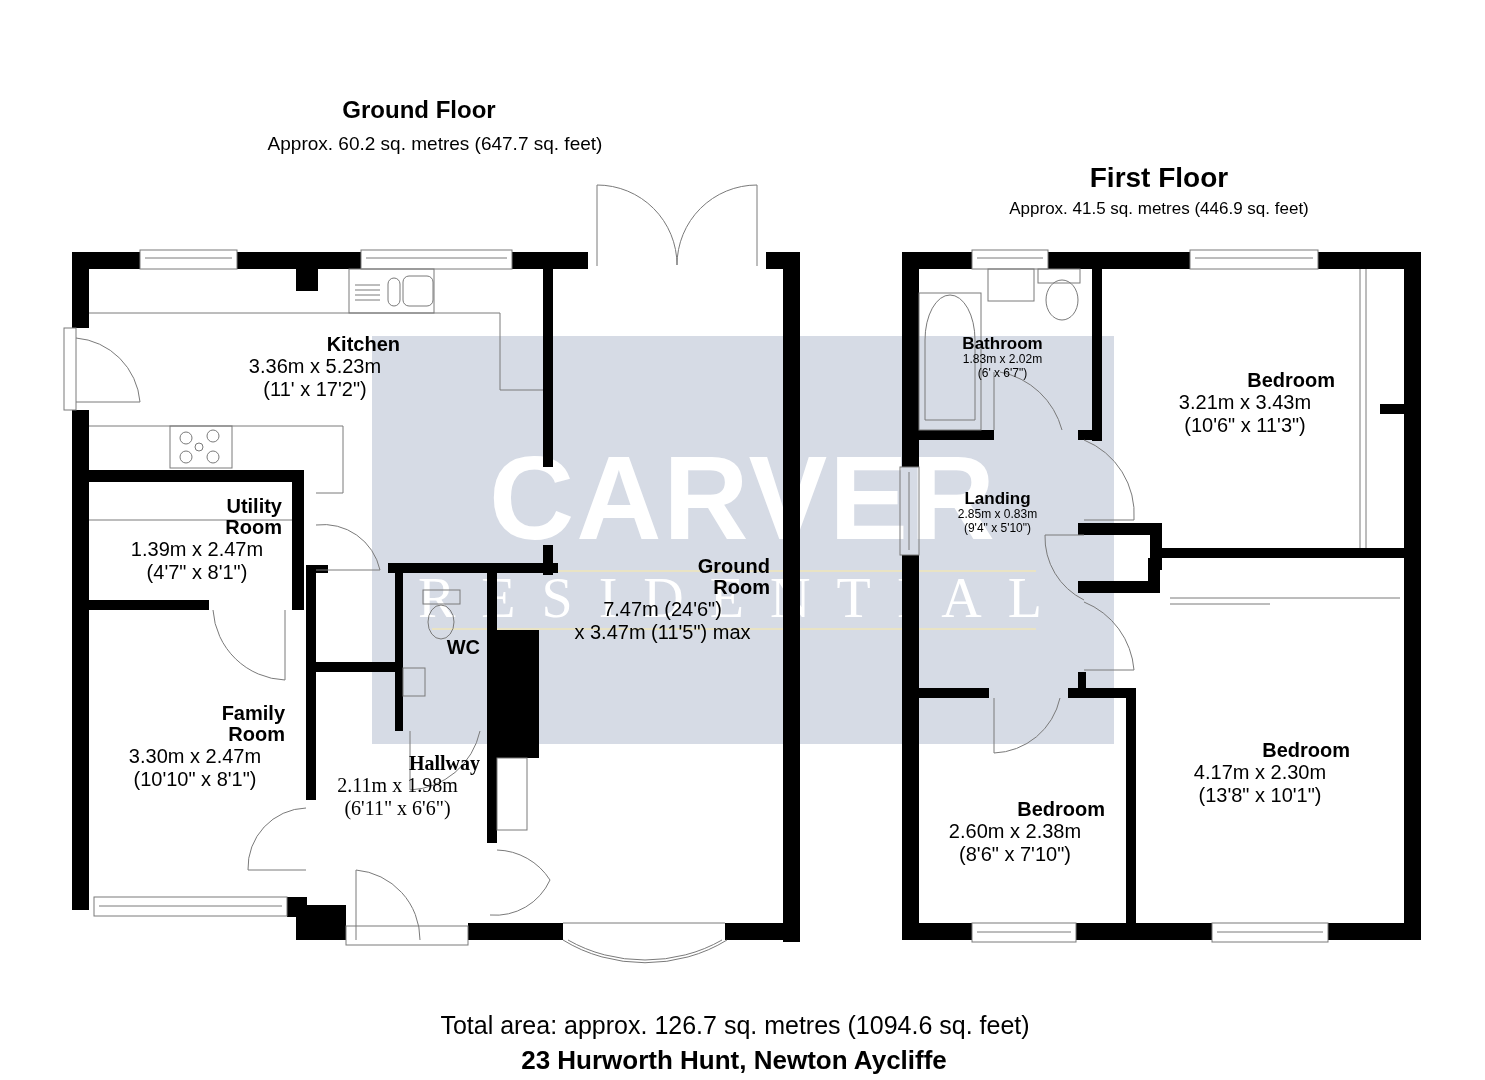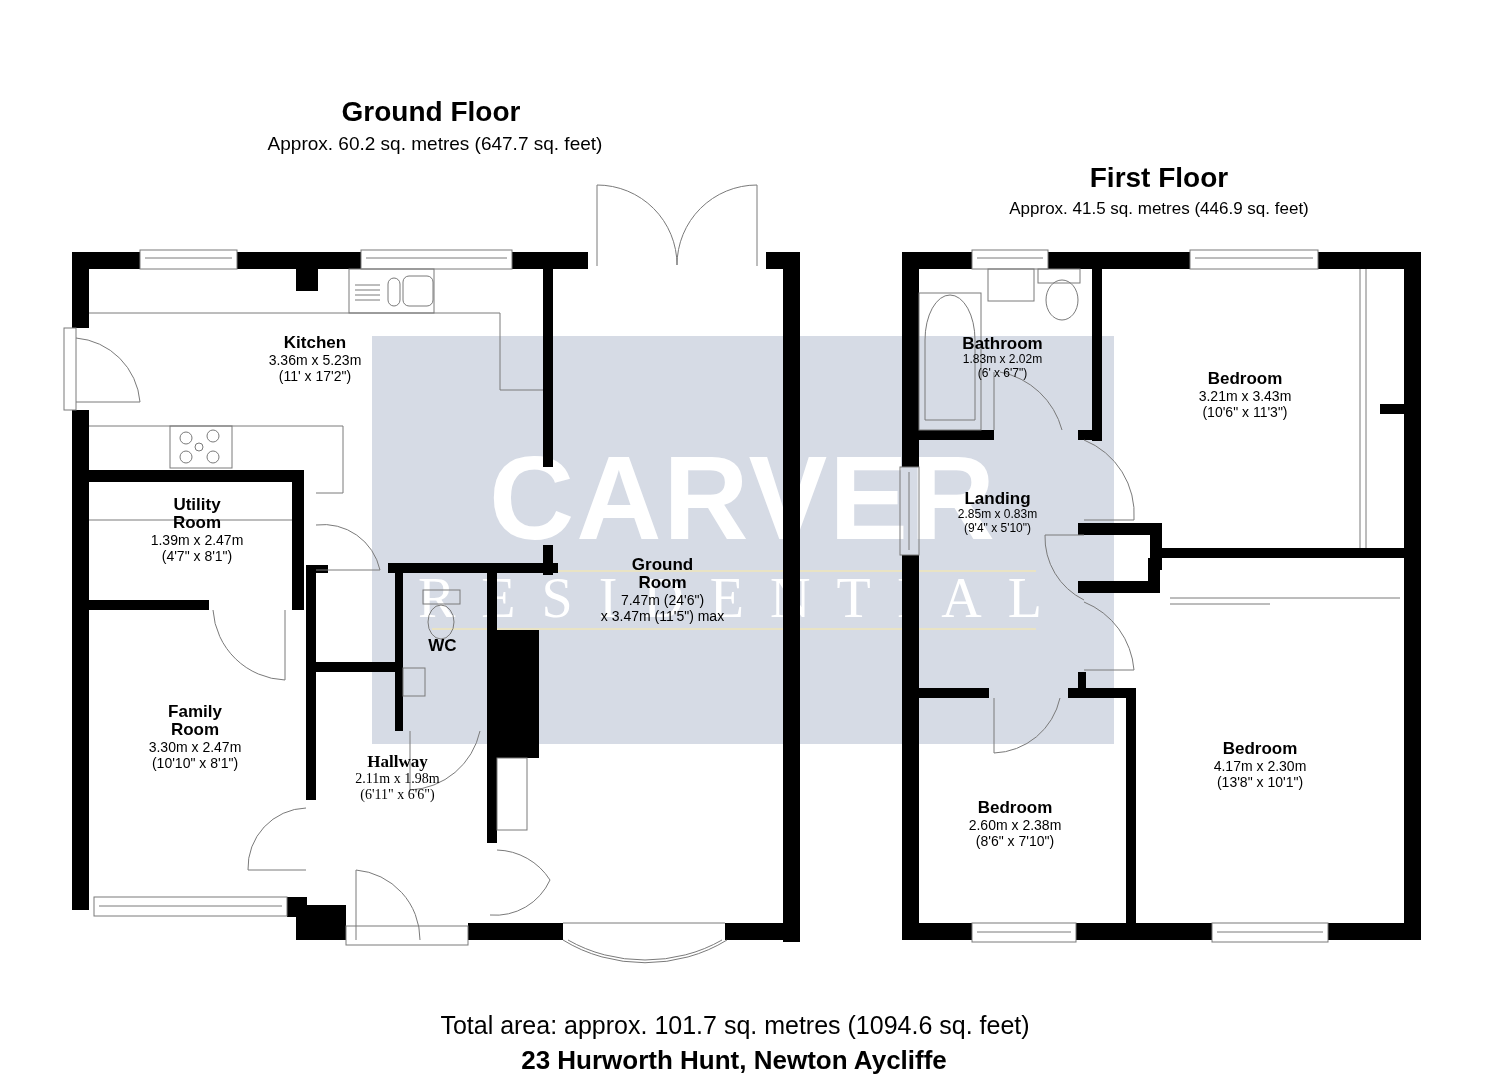--- a/index.html
+++ b/index.html
@@ -3,34 +3,34 @@
 <meta charset="utf-8">
 <style>
   html, body { margin:0; padding:0; background:#ffffff; }
   body { width:1485px; height:1080px; position:relative; overflow:hidden; font-family:"Liberation Sans", sans-serif; color:#000; }
   .abs { position:absolute; }
   .title { font-weight:bold; text-align:center; white-space:nowrap; }
   .sub { text-align:center; white-space:nowrap; }
   .lbl { position:absolute; text-align:center; white-space:nowrap; line-height:1.05; }
   .lbl .n { font-weight:bold; display:block; }
   .lbl .d { display:block; }
-  .big .n { font-size:17px; }
-  .big .d { font-size:14px; line-height:1.15; }
+  .big .n { font-size:20px;text-align:right; }
+  .big .d { font-size:20px; line-height:1.15; }
   .sml .n { font-size:17px; }
   .sml .d { font-size:12px; line-height:1.15; }
   svg { position:absolute; left:0; top:0; }
   .wm-box { position:absolute; left:372px; top:336px; width:742px; height:408px; background:#d6dbe5; }
   .wm-carver { position:absolute; left:372px; top:430px; width:742px; text-align:center; font-family:"Liberation Sans", sans-serif; font-weight:bold; font-size:118px; letter-spacing:2px; color:#ffffff; }
   .wm-res { position:absolute; left:372px; top:566px; width:742px; text-align:center; font-family:"Liberation Serif", serif; font-size:56px; letter-spacing:26px; color:#ffffff; }
   .wm-line { position:absolute; left:432px; width:604px; height:2px; background:#e9e3c4; }
 </style>
 </head>
 <body>
 
-<div class="abs title" style="left:236px; top:96px; width:390px; font-size:28px;">Ground Floor</div>
+<div class="abs title" style="left:224px; top:96px; width:390px; font-size:24px;">Ground Floor</div>
 <div class="abs sub" style="left:230px; top:133px; width:410px; font-size:19px;">Approx. 60.2 sq. metres (647.7 sq. feet)</div>
 <div class="abs title" style="left:1000px; top:162px; width:318px; font-size:28px;">First Floor</div>
 <div class="abs sub" style="left:970px; top:199px; width:378px; font-size:17px;">Approx. 41.5 sq. metres (446.9 sq. feet)</div>
 
 <div class="wm-box"></div>
 <div class="wm-carver">CARVER</div>
 <div class="wm-line" style="top:570px;"></div>
 <div class="wm-res">RESIDENTIAL</div>
 <div class="wm-line" style="top:628px;"></div>
 
@@ -231,14 +231,14 @@
   <span class="n">Bedroom</span>
   <span class="d">4.17m x 2.30m</span>
   <span class="d">(13'8" x 10'1")</span>
 </div>
 <div class="lbl big" style="left:925px; top:799px; width:180px;">
   <span class="n">Bedroom</span>
   <span class="d">2.60m x 2.38m</span>
   <span class="d">(8'6" x 7'10")</span>
 </div>
 
-<div class="abs sub" style="left:330px; top:1011px; width:810px; font-size:25px;">Total area: approx. 101.7 sq. metres (1094.6 sq. feet)</div>
+<div class="abs sub" style="left:330px; top:1011px; width:810px; font-size:25px;">Total area: approx. 126.7 sq. metres (1094.6 sq. feet)</div>
 <div class="abs title" style="left:379px; top:1045px; width:710px; font-size:26px;">23 Hurworth Hunt, Newton Aycliffe</div>
 
 </body></html>

